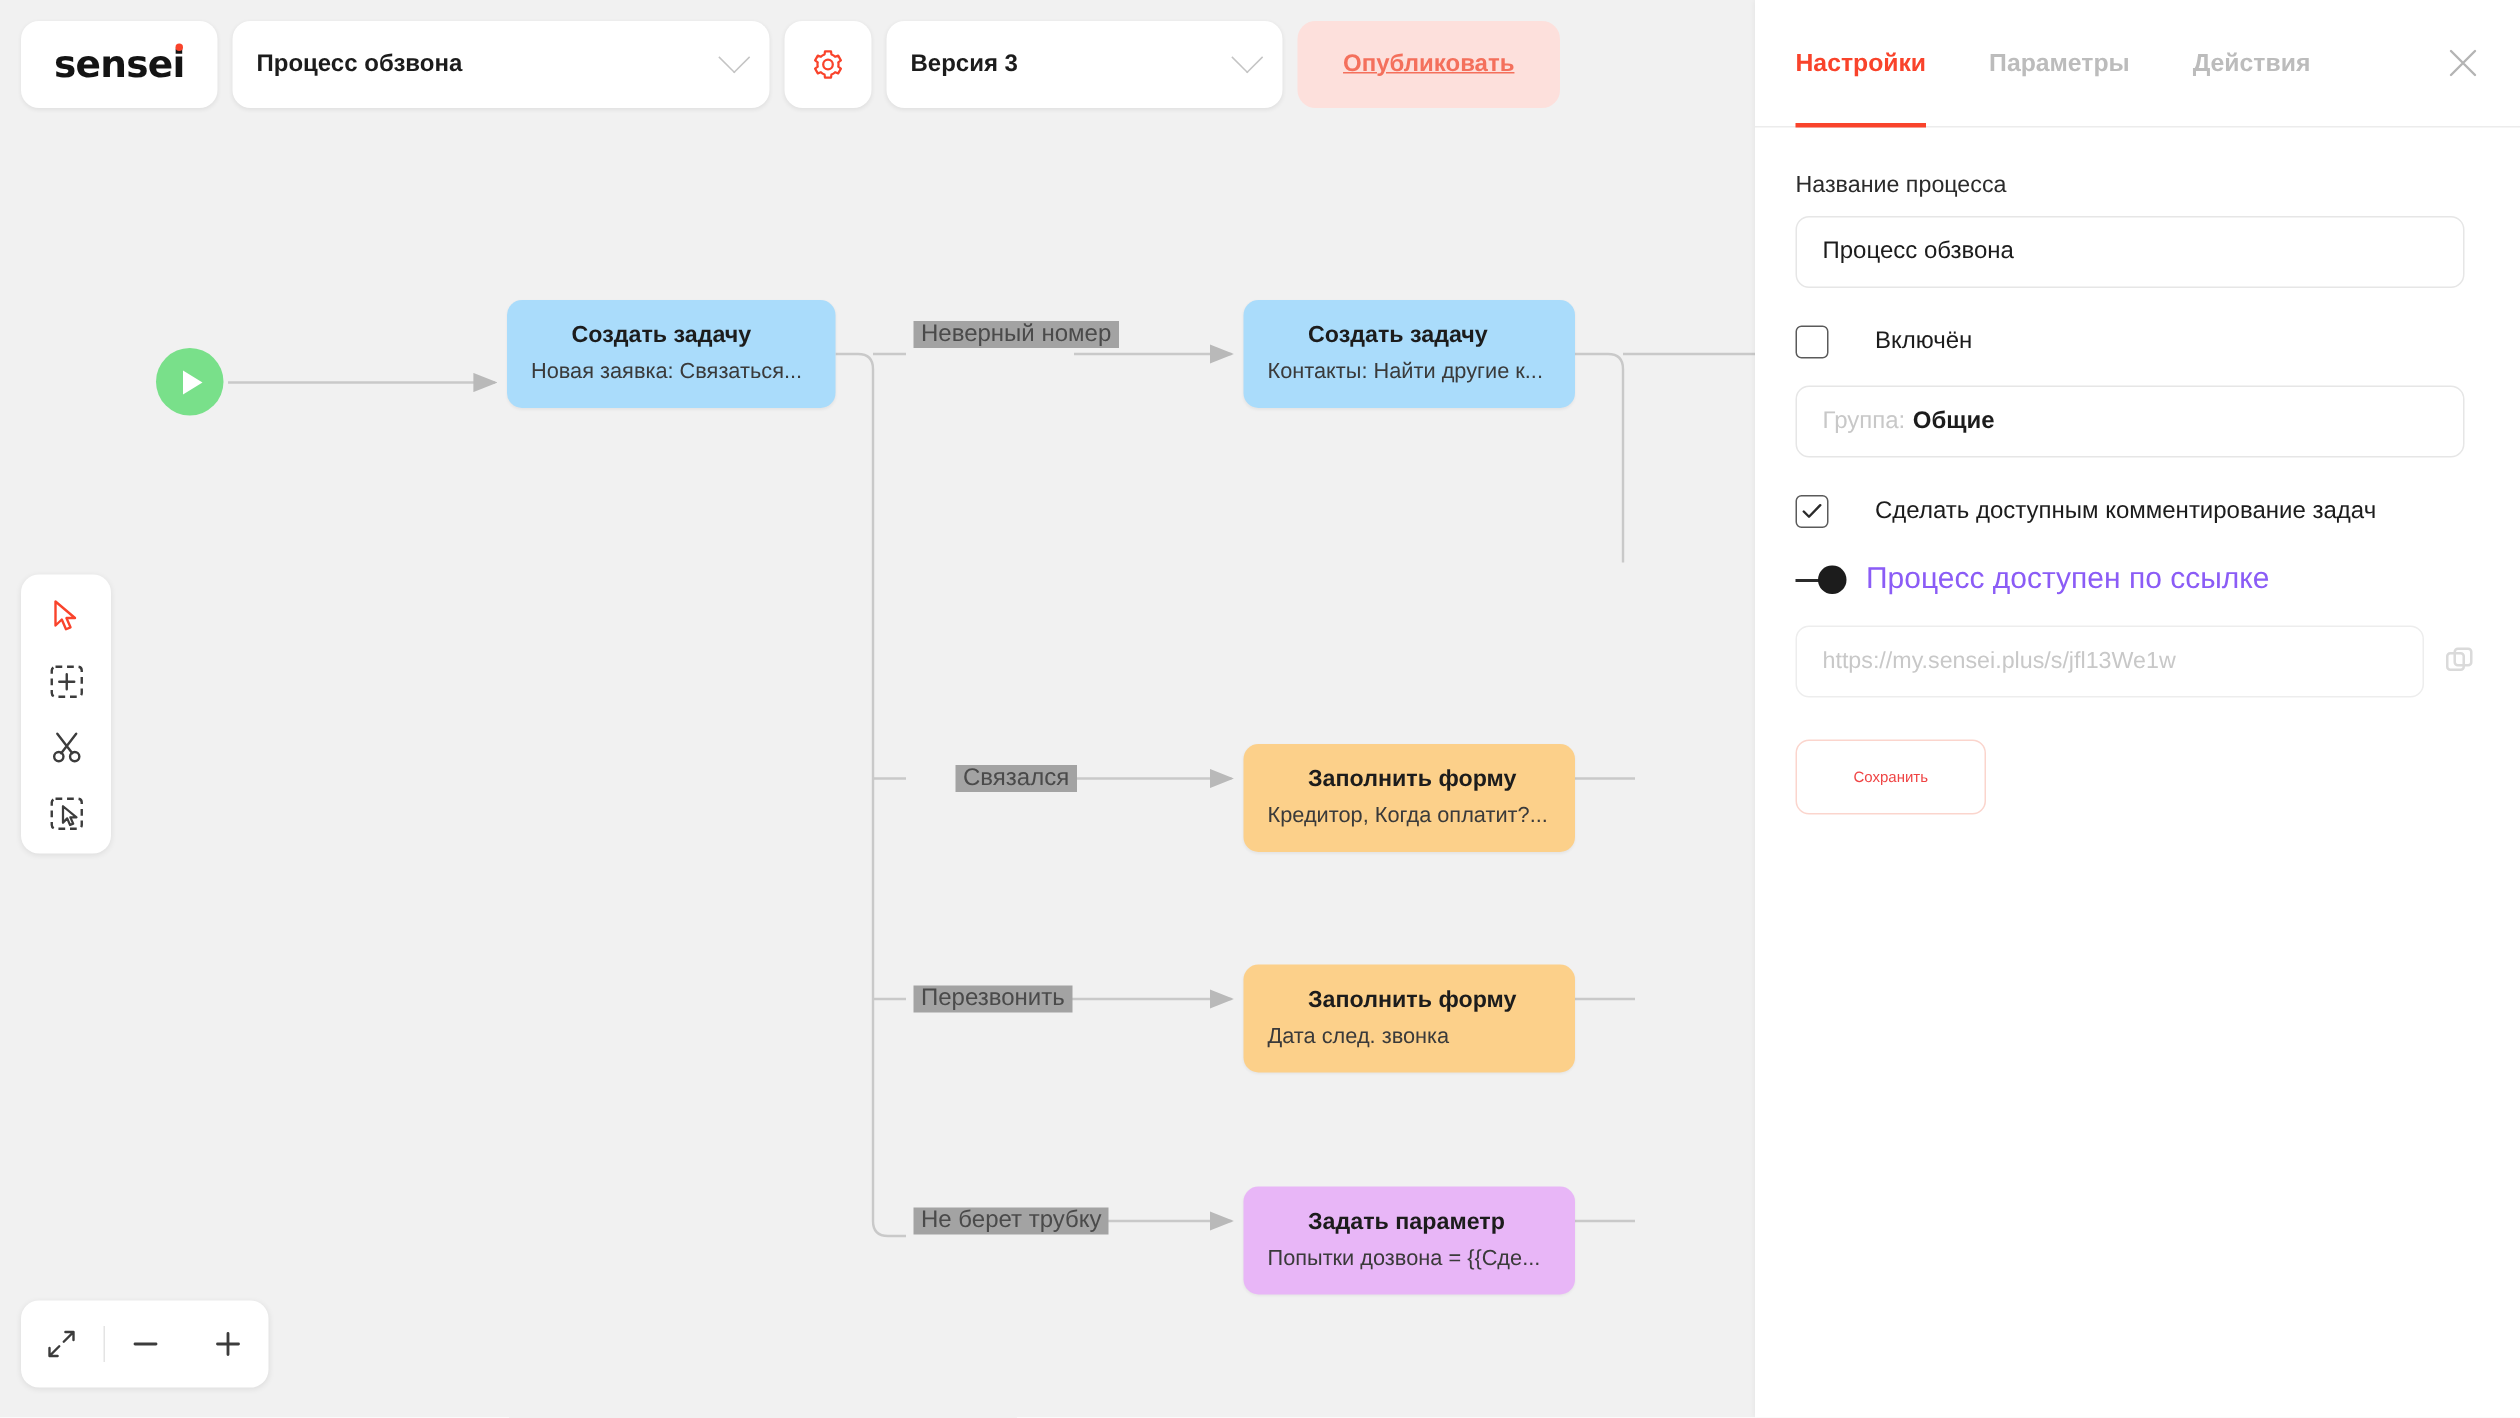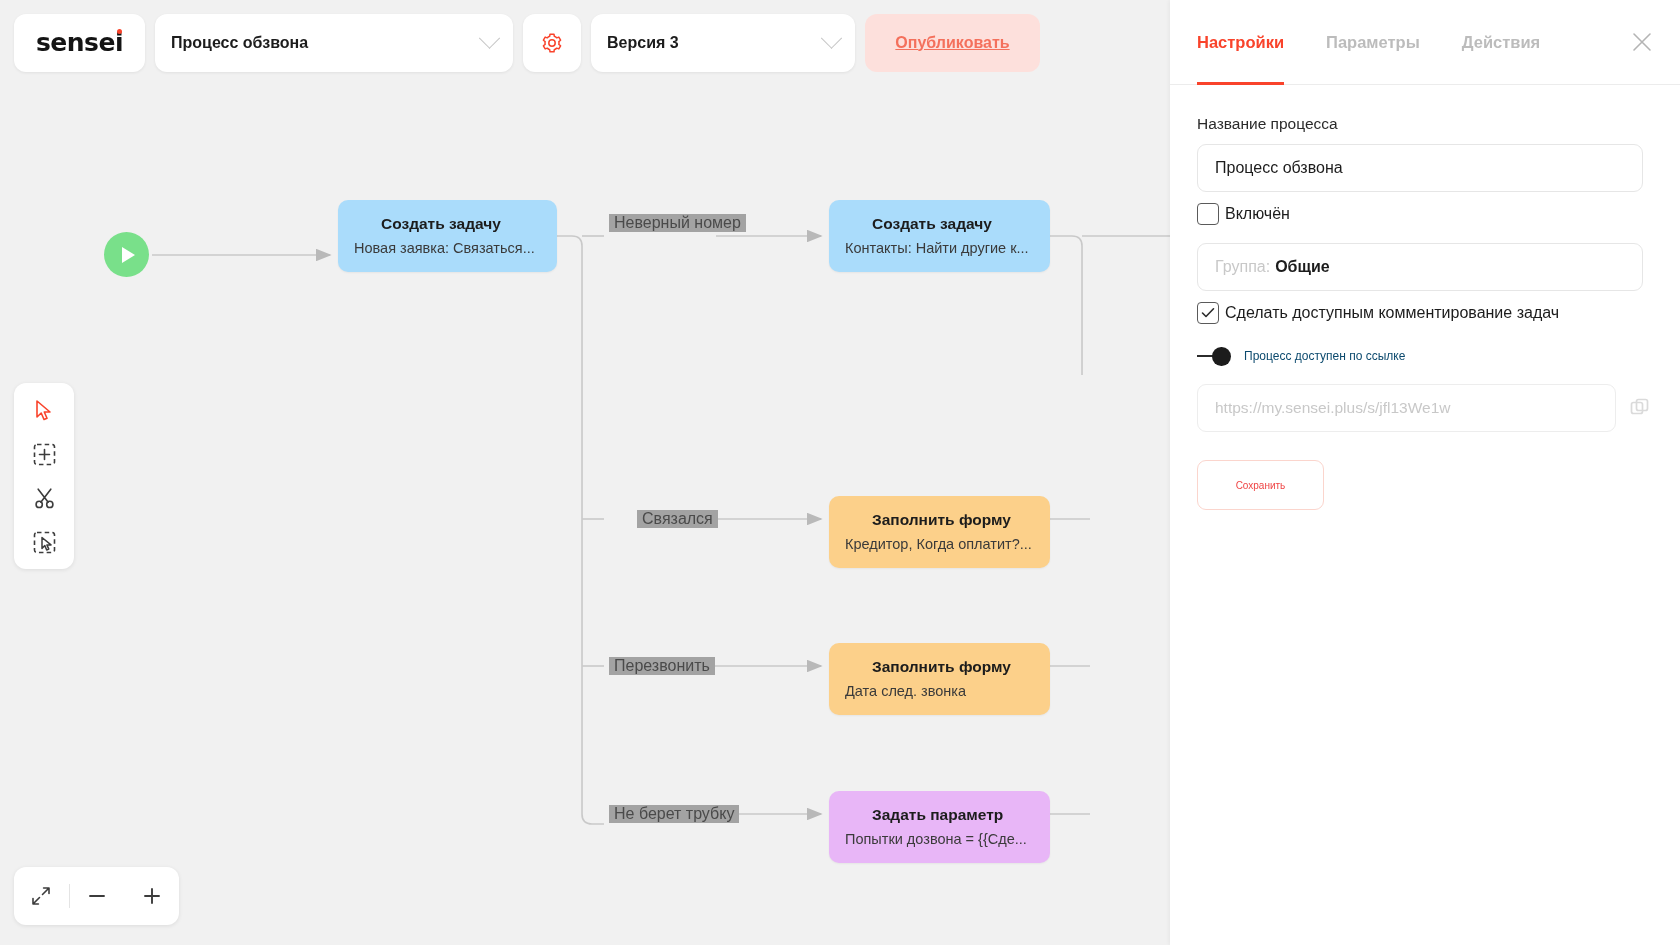--- a/index.html
+++ b/index.html
@@ -187,21 +187,21 @@
     border: 1px solid #e6e6e6; border-radius: 9px;
     padding: 0 17px;
     font-size: 16px; color: #1c1c1c;
     font-family: "Liberation Sans", sans-serif;
     background: #fff; outline: none;
   }
   .text-input::placeholder { color: #c8c8c8; }
 
   .check-row {
     display: flex; align-items: center;
-    gap: 6px; margin-top: 11px; cursor: pointer;
+    gap: 31px; margin-top: 25px; cursor: pointer;
   }
   .cbox {
     width: 22px; height: 22px;
     border: 1.6px solid #5a5a5a; border-radius: 4px;
     background: #fff;
     display: flex; align-items: center; justify-content: center;
     flex-shrink: 0;
   }
   .check-row span.lbl { font-size: 16px; color: #1c1c1c; }
 
@@ -225,21 +225,21 @@
     display: flex; align-items: center;
     flex-shrink: 0;
   }
   .toggle .trk {
     width: 20px; height: 2px; background: #2b2b2b;
   }
   .toggle .knb {
     width: 19px; height: 19px; border-radius: 50%;
     background: #1c1c1c; margin-left: -4px;
   }
-  .toggle-row span.lbl { font-size: 12px; color: #0c4a6e; }
+  .toggle-row span.lbl { font-size: 20px; color: #8b5cf6; }
 
   #link-row {
     display: flex; align-items: center; gap: 12px;
     margin-top: 19px;
   }
   #link-input {
     width: 428px; height: 48px;
     border: 1px solid #ededed; border-radius: 9px;
     padding: 0 17px;
     font-size: 15.5px; color: #c8c8c8;

